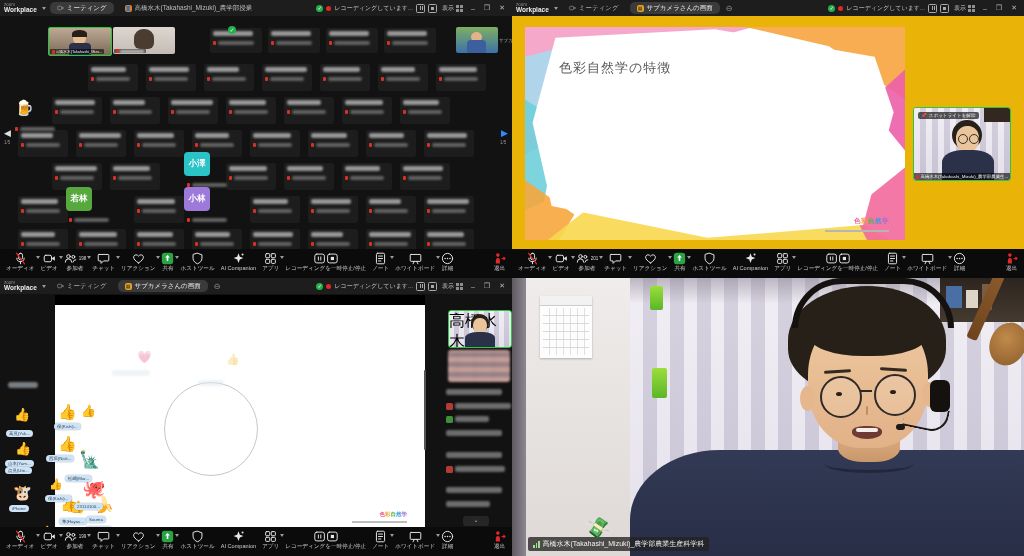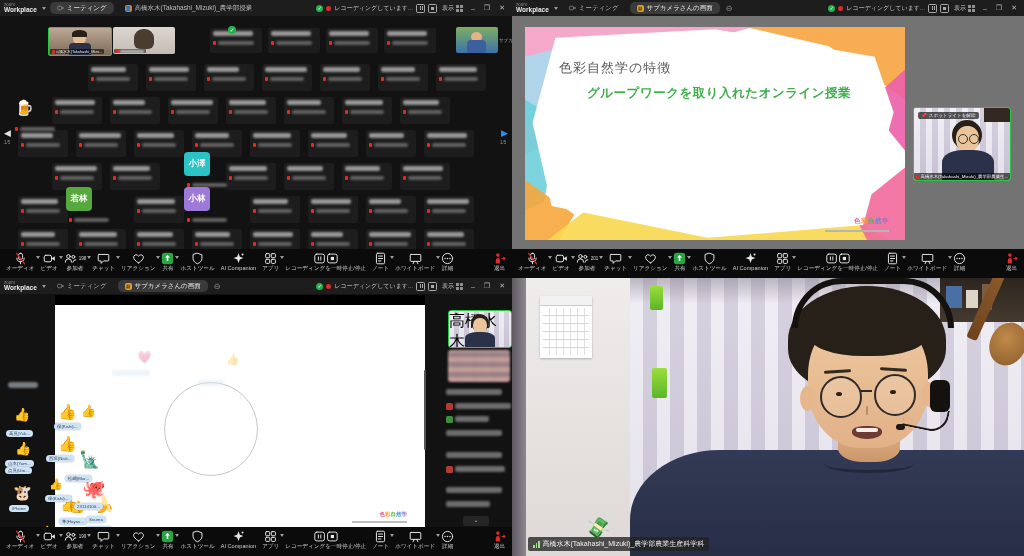--- a/index.html
+++ b/index.html
@@ -64,21 +64,21 @@
   .micline .sub{height:4px;background:#616161;border-radius:2px;filter:blur(1px);flex:1;}
   .avtile{position:absolute;width:26px;height:24px;border-radius:4px;display:flex;align-items:center;
           justify-content:center;color:#fff;font-weight:bold;font-size:8.5px;z-index:3;}
   .avtile.emoji{background:transparent;font-size:15px;}
   .navarrow{position:absolute;font-size:9px;z-index:5;}
   .pagetext{position:absolute;font-size:4.5px;color:#8f8f8f;z-index:5;}
   .checkdot{position:absolute;width:8px;height:8px;border-radius:50%;background:#23b14d;color:#fff;
             font-size:5.5px;line-height:8px;text-align:center;z-index:6;}
 
   
-  .tr-main{position:absolute;left:0;top:16px;right:0;bottom:27px;background:#737373;}
+  .tr-main{position:absolute;left:0;top:16px;right:0;bottom:27px;background:#eab308;}
   .slide{position:absolute;left:13px;top:11px;width:380px;height:213px;background:#fff;overflow:hidden;}
   .patch{position:absolute;inset:0;opacity:.9;}
   .slide-core{position:absolute;inset:0;background:#fff;
       clip-path:polygon(8% 5%,50% 1%,92% 14%,97% 40%,89% 93%,48% 99%,7% 84%,2% 45%);}
   .slide-title{position:absolute;left:34px;top:32px;font-size:13px;letter-spacing:1px;}
   .slide-sub{position:absolute;left:62px;top:58px;font-size:12.5px;font-weight:bold;letter-spacing:.5px;}
   .slide-logo{position:absolute;right:16px;bottom:14px;font-size:6.5px;font-weight:bold;letter-spacing:.5px;}
   .slide-copy{position:absolute;right:16px;bottom:8px;width:64px;height:2.5px;background:#b5b5b5;filter:blur(.7px);}
 
   .thumb{position:absolute;left:401px;top:91px;width:96px;height:72px;border-radius:3px;overflow:hidden;
@@ -788,21 +788,20 @@
         <div class="patch" style="background:#f49fc4;clip-path:polygon(0 0,60% 0,34% 13%,5% 55%,0 60%);"></div>
         <div class="patch" style="background:#a9d9ee;clip-path:polygon(0 14%,13% 8%,4% 42%,0 46%);"></div>
         <div class="patch" style="background:#f7a440;clip-path:polygon(58% 0,100% 0,100% 34%,80% 9%);"></div>
         <div class="patch" style="background:#ec5fa8;clip-path:polygon(100% 20%,100% 58%,90% 36%);"></div>
         <div class="patch" style="background:#6fcfdc;clip-path:polygon(0 34%,9% 44%,5% 82%,0 86%);"></div>
         <div class="patch" style="background:#f6a63c;clip-path:polygon(0 72%,13% 88%,9% 100%,0 100%);"></div>
         <div class="patch" style="background:#f8d84e;clip-path:polygon(6% 100%,96% 100%,84% 87%,16% 86%);"></div>
         <div class="patch" style="background:#f2699c;clip-path:polygon(86% 86%,100% 66%,100% 100%,90% 100%);"></div>
         <div class="slide-core"></div>
         <div class="slide-title" style="color: rgb(89, 89, 89);">色彩自然学の特徴</div>
-        <div class="slide-sub" style="color: rgb(63, 174, 73);">グループワークを取り入れたオンライン授業</div>
         <div class="slide-logo" id="slide-logo"><span style="color: rgb(232, 99, 140);">色</span><span style="color: rgb(242, 163, 60);">彩</span><span style="color: rgb(83, 181, 74);">自</span><span style="color: rgb(62, 155, 214);">然</span><span style="color: rgb(155, 111, 208);">学</span></div>
         <div class="slide-copy"></div>
       </div>
 
       <div class="thumb">
         <div style="position:absolute;inset:0;background:repeating-linear-gradient(90deg,rgba(255,255,255,.35) 0 6px,rgba(167,160,182,.3) 6px 12px),linear-gradient(#e9e5ef,#d6d1e1);"></div>
         <div style="position:absolute;right:0;top:0;width:26px;height:14px;background:#32281f;"></div>
         <div style="position:absolute;left:38px;top:12px;width:30px;height:30px;background:#262019;border-radius:50%;"></div>
         <div style="position:absolute;left:42px;top:18px;width:23px;height:26px;background:#eac49a;border-radius:46%;"></div>
         <div style="position:absolute;left:44px;top:26px;width:8px;height:8px;border:1px solid #333;border-radius:50%;"></div>

